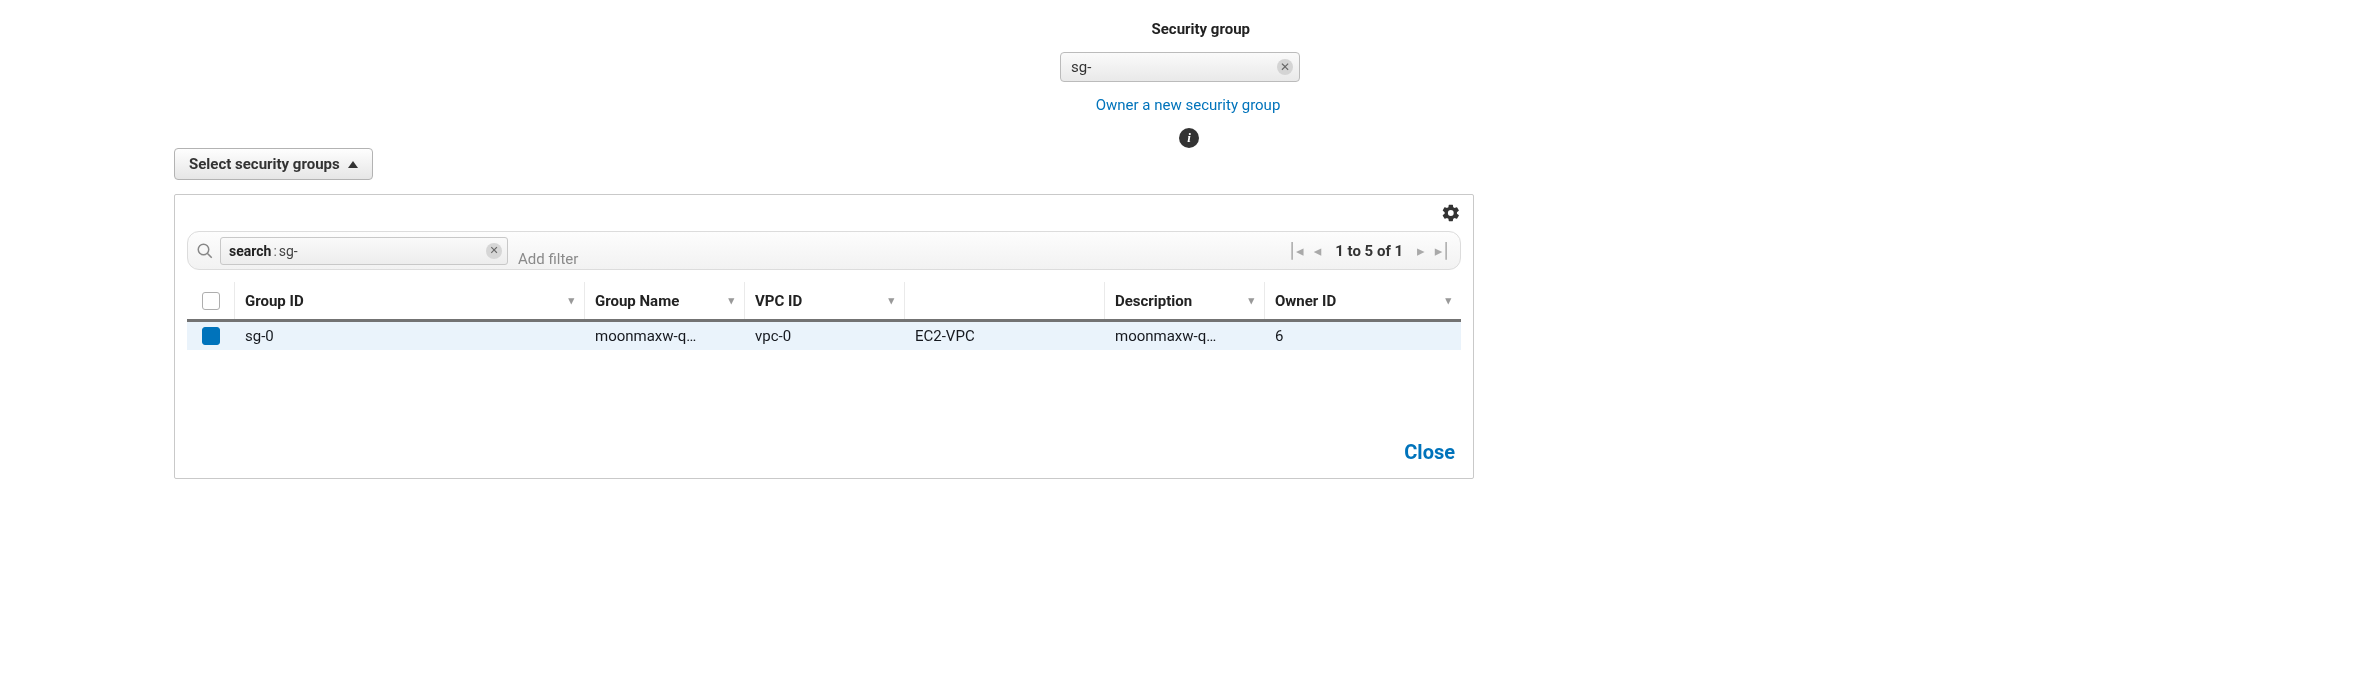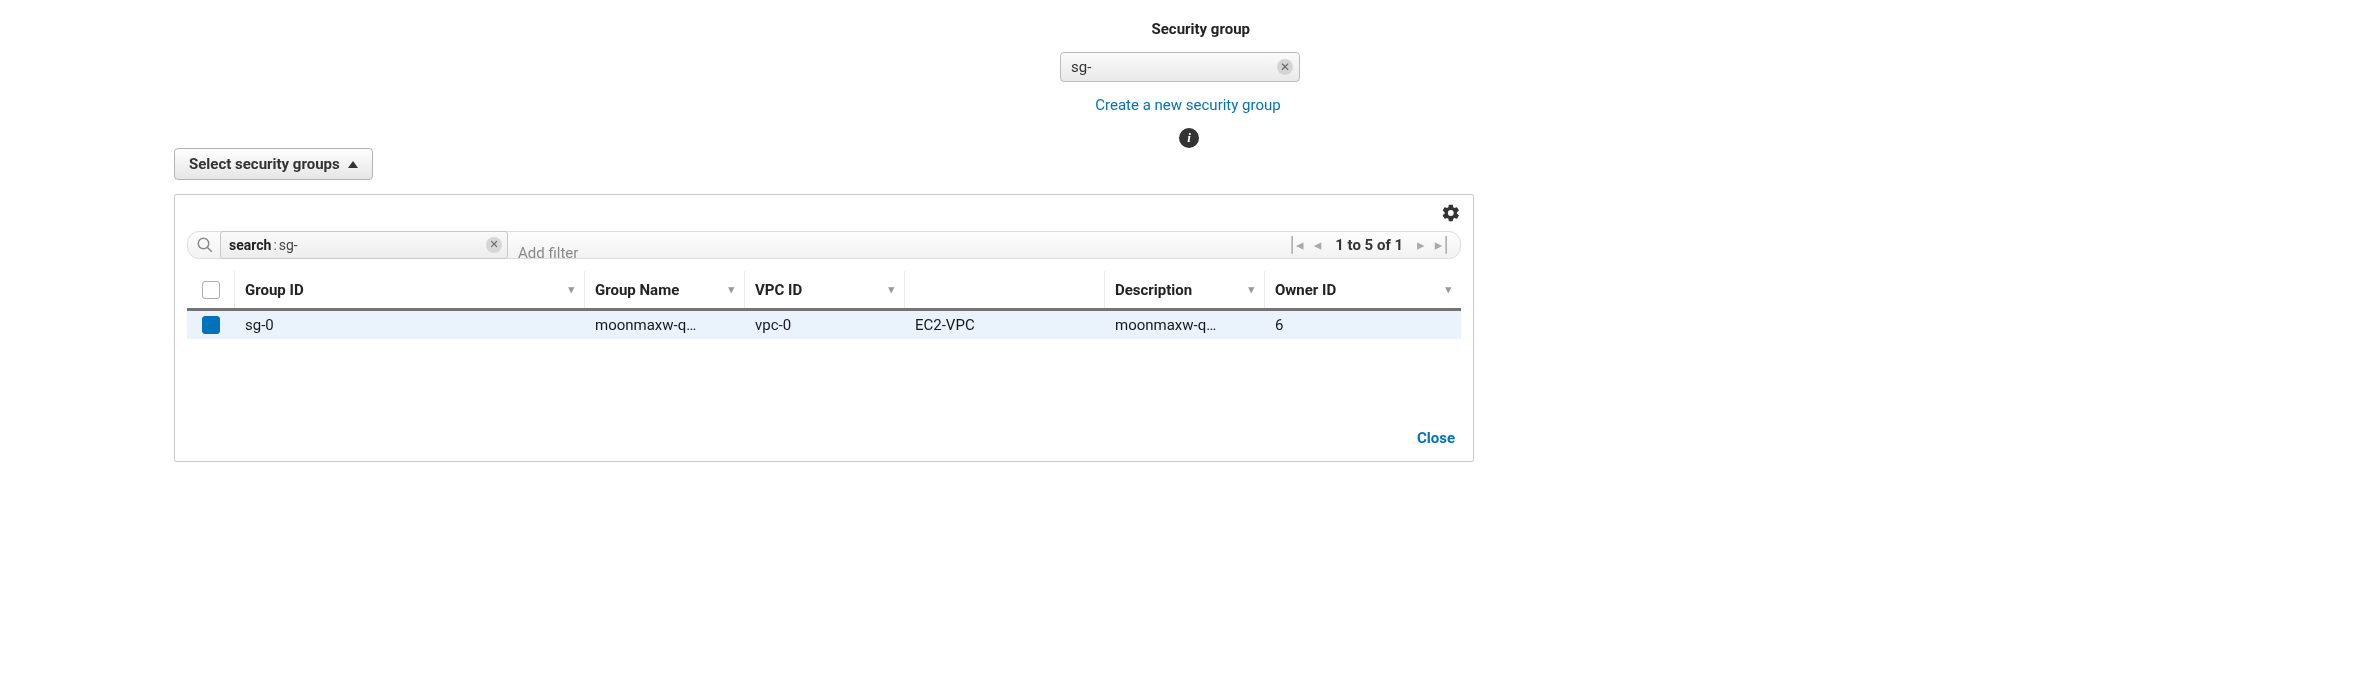--- a/index.html
+++ b/index.html
@@ -135,21 +135,21 @@
       cursor: pointer;
     }
 
     .toolbar {
       display: flex;
       align-items: center;
       margin: 6px 12px 0 12px;
       background: linear-gradient(#fdfdfd, #f2f2f2);
       border: 1px solid #dcdcdc;
       border-radius: 12px;
-      height: 28px;
+      height: 39px;
       padding: 0 8px;
     }
 
     .search-icon {
       width: 18px;
       height: 18px;
       margin-right: 6px;
       color: #888;
       flex-shrink: 0;
     }
@@ -285,37 +285,37 @@
 
     .panel-footer {
       display: flex;
       justify-content: flex-end;
       padding: 10px 18px 14px 0;
     }
 
     .close-link {
       color: #0073bb;
       font-weight: 700;
-      font-size: 15px;
+      font-size: 20px;
       cursor: pointer;
       text-align: right;
     }
   </style>
 </head>
 <body>
 
 <div class="top-row">
   <div class="label-cell">Security group</div>
 
   <div class="tag-pill">
     <span>sg-</span>
     <span class="clear-btn">✕</span>
   </div>
 
-  <a class="link-create">Create a new security group</a>
+  <a class="link-create">Owner a new security group</a>
 
   <span class="info-icon">i</span>
 </div>
 
 <div class="second-row">
   <div class="select-btn">
     <span>Select security groups</span>
     <span class="caret-up"></span>
   </div>
 </div>

